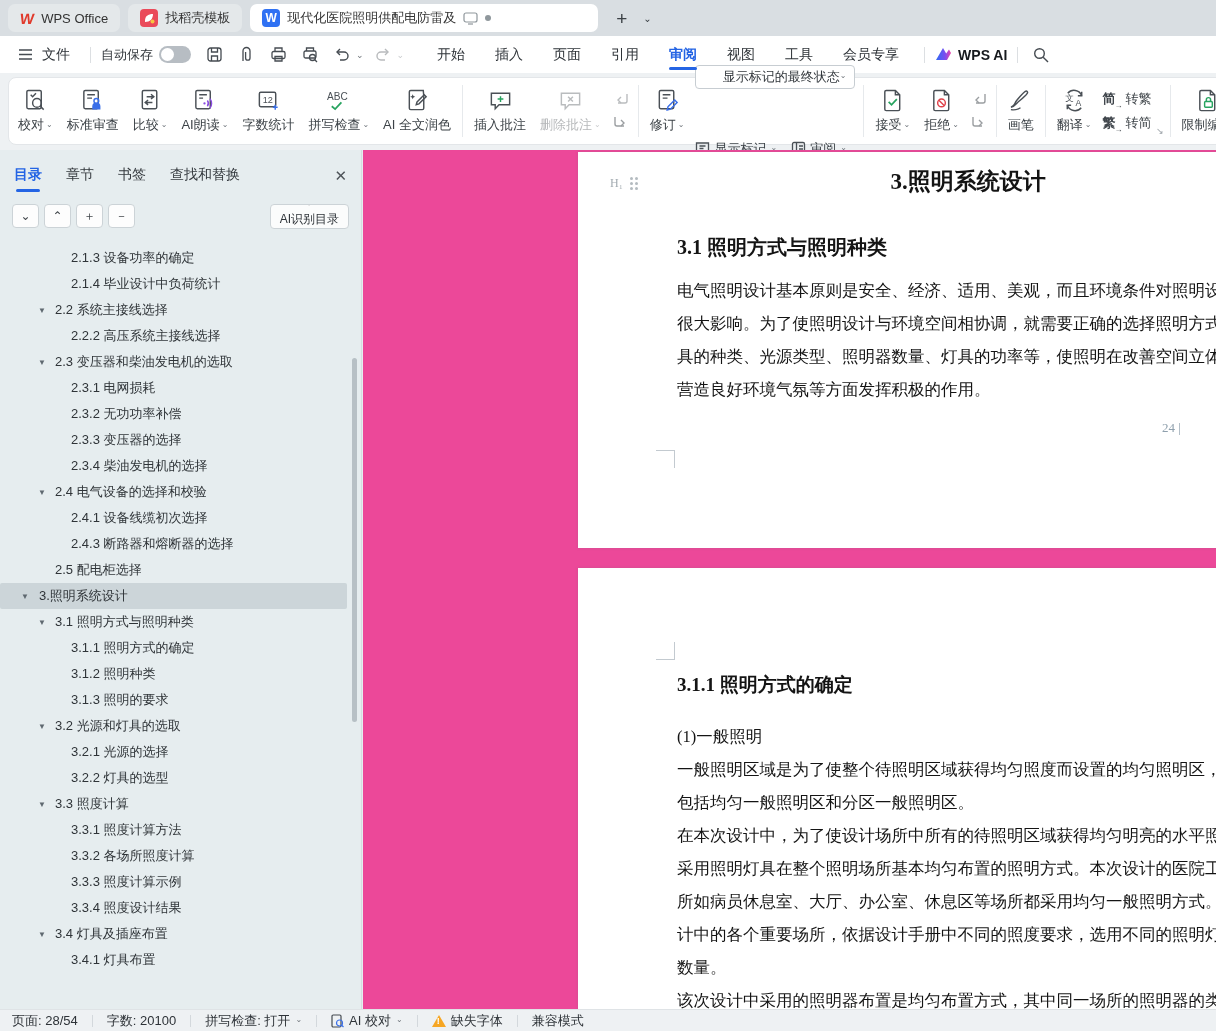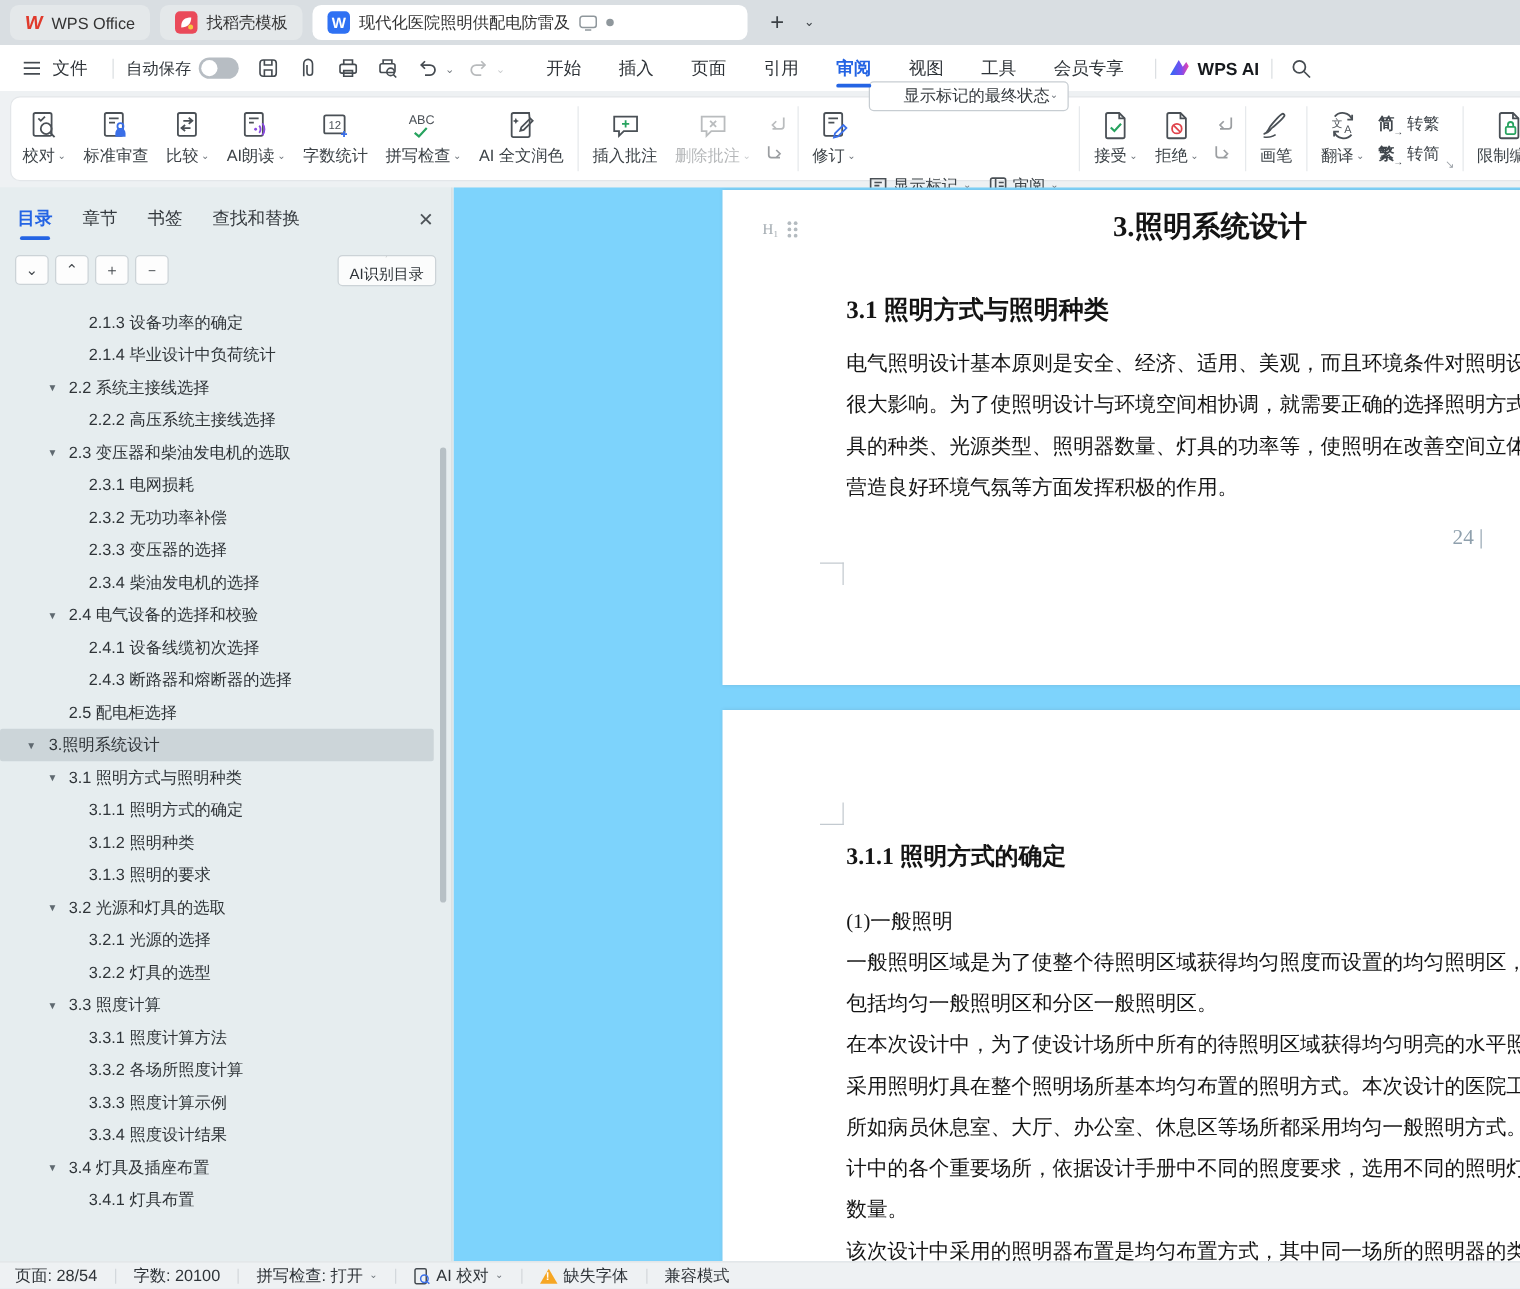--- a/index.html
+++ b/index.html
@@ -87,33 +87,33 @@
   .trow { height:26px; display:flex; align-items:center; position:relative; margin-right:14px;
           border-radius:2px; white-space:nowrap; }
   .trow.lv1 { padding-left:39px; } .trow.lv1 .tarrow { left:21px; }
   .trow.lv2 { padding-left:55px; } .trow.lv2 .tarrow { left:38px; }
   .trow.lv3 { padding-left:71px; }
   .tarrow { position:absolute; font-size:8px; color:#5f6970; top:9px; }
   .trow.selected { background:#ccd5d9; }
   .side-scroll { position:absolute; left:352px; top:208px; width:5px; height:364px;
                  background:#b7c0c5; border-radius:3px; }
 
-  .docarea { position:absolute; left:363px; top:150px; right:0; bottom:22px; background:#7dd3fc; overflow:hidden; }
+  .docarea { position:absolute; left:363px; top:150px; right:0; bottom:22px; background:#ec4899; overflow:hidden; }
   .page { position:absolute; left:215px; width:780px; background:#fff; box-shadow:0 0 3px rgba(90,110,120,.22); }
   .page1 { top:2px; height:396px; }
   .page2 { top:418px; height:470px; }
   .doc-serif { font-family:"Liberation Serif","DejaVu Serif",serif; color:#141414; }
   .h1line { position:absolute; left:0; right:0; top:14px; text-align:center; font-size:23px; font-weight:bold; }
   .h1tag { position:absolute; left:32px; top:24px; display:flex; align-items:center; gap:7px;
            color:#a2aab0; font-size:12px; }
   .dots { display:grid; grid-template-columns:3px 3px; grid-auto-rows:3px; gap:2px; }
   .dots i { width:3px; height:3px; border-radius:50%; background:#b4bbc0; }
   .h2line { position:absolute; left:99px; top:82px; font-size:20px; font-weight:bold; }
   .para1 { position:absolute; left:99px; top:122px; font-size:16.5px; line-height:33px; white-space:nowrap; }
-  .pagenum { position:absolute; left:584px; top:268px; color:#8fa0ad; font-size:17px;font-family:Liberation Serif, serif; }
+  .pagenum { position:absolute; left:584px; top:268px; color:#8fa0ad; font-size:13px;font-family:Liberation Serif, serif; }
   .corner1 { position:absolute; left:78px; top:298px; width:19px; height:18px;
              border-top:1px solid #c3cad0; border-right:1px solid #c3cad0; }
   .corner2 { position:absolute; left:78px; top:74px; width:19px; height:18px;
              border-bottom:1px solid #c3cad0; border-right:1px solid #c3cad0; }
   .h3line { position:absolute; left:99px; top:104px; font-size:19px; font-weight:bold; }
   .para2 { position:absolute; left:99px; top:152px; font-size:16.5px; line-height:33px; white-space:nowrap; }
   .dline { height:33px; }
 
   
   .statusbar { position:absolute; left:0; right:0; bottom:0; height:22px; background:#eef1f3;

